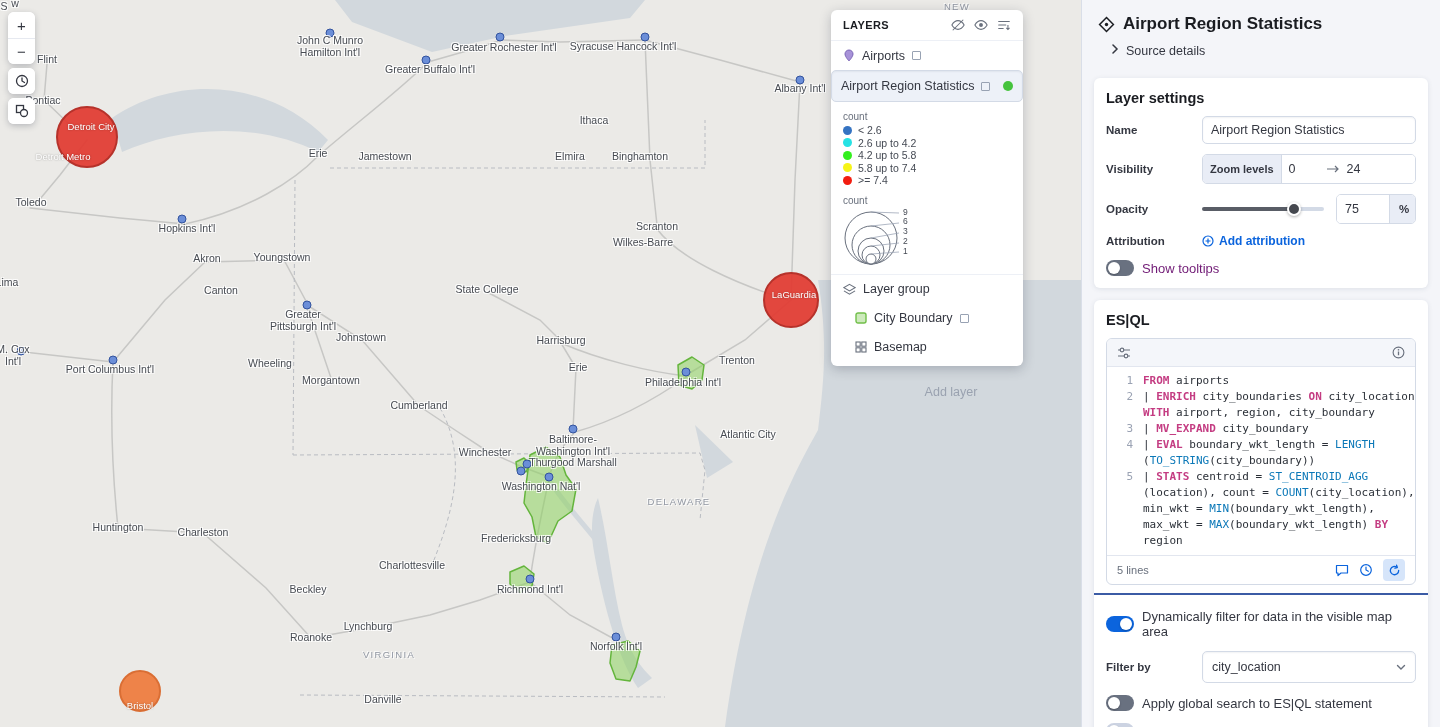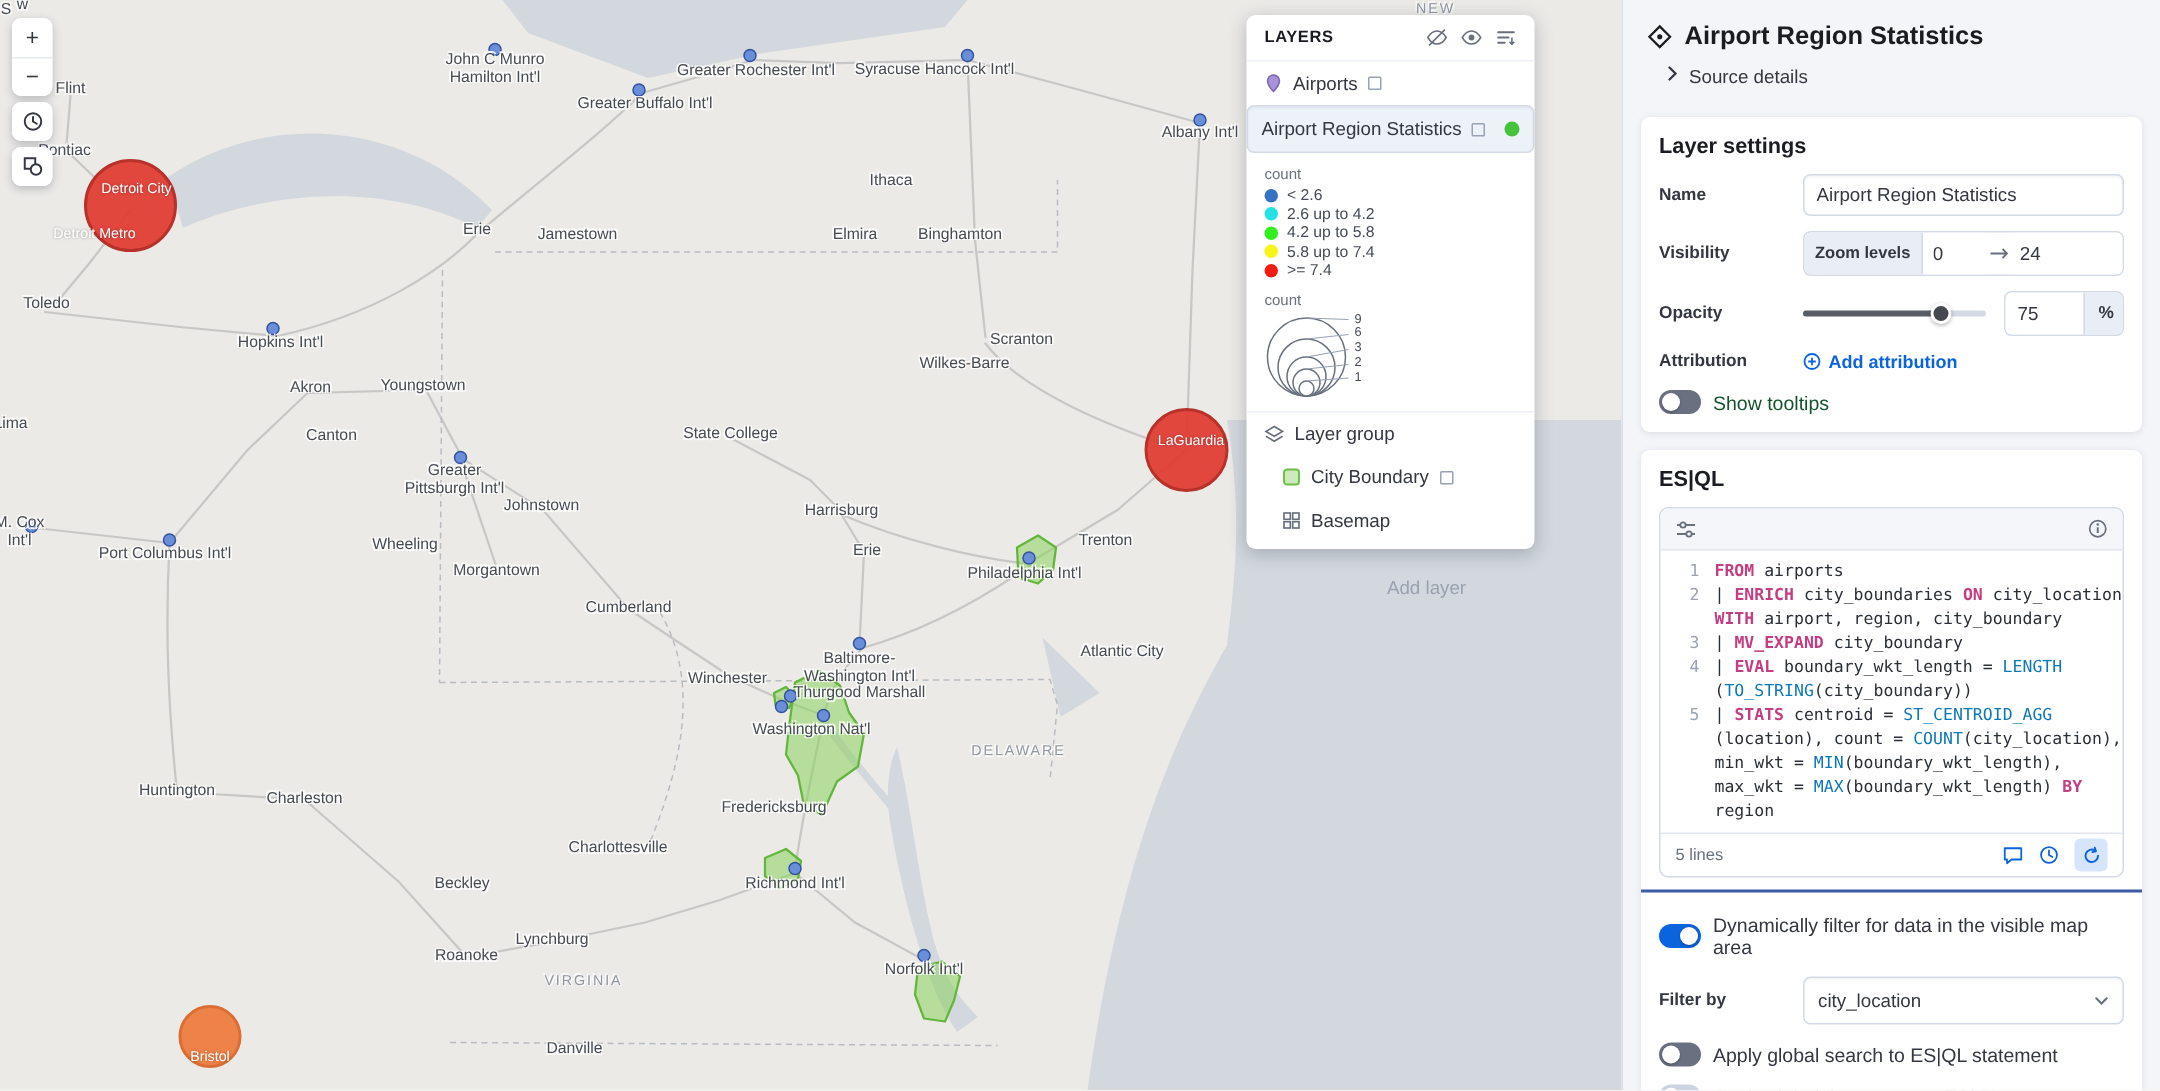--- a/index.html
+++ b/index.html
@@ -66,21 +66,21 @@
   .vin{border:none;outline:none;width:36px;font-family:"Liberation Sans",sans-serif;font-size:12.5px;color:#343741;padding:0 8px;}
   .vapp{background:#e9edf6;display:flex;align-items:center;padding:0 9px;font-size:11.5px;font-weight:700;color:#343741;border-left:1px solid #d3dae6;}
   .alink{display:flex;align-items:center;gap:5px;color:#0b64dd;font-size:12px;font-weight:600;cursor:pointer;}
   .trow{display:flex;align-items:center;gap:8px;margin-top:12px;}
   .switch{width:28px;height:16px;border-radius:8px;position:relative;flex:none;cursor:pointer;}
   .switch .knob{position:absolute;top:2px;width:12px;height:12px;border-radius:50%;background:#fff;box-shadow:0 1px 2px rgba(0,0,0,.25);}
   .switch.on{background:#0b64dd;} .switch.on .knob{left:14px;}
   .switch.off{background:#697180;} .switch.off .knob{left:2px;}
   .switch.dis{background:#ccd3e2;}
   .tlabel{font-size:13px;color:#343741;}
-  .tlabel.muted{color:#14532d;}
+  .tlabel.muted{color:#701a75;}
   .tlabel.dis{color:#9aa2b5;}
 
   
   .editor{border:1px solid #d3dae6;border-radius:6px;margin-top:10px;overflow:hidden;background:#fff;}
   .ed-head{display:flex;align-items:center;justify-content:space-between;height:27px;background:#f4f6fa;border-bottom:1px solid #e2e6ef;padding:0 10px;}
   .ed-code{padding:6px 4px 6px 0;font-family:"DejaVu Sans Mono",monospace;font-size:11px;line-height:16px;}
   .crow{display:flex;}
   .ln{width:26px;flex:none;text-align:right;padding-right:10px;color:#9aa2b3;user-select:none;}
   .ct{white-space:pre;color:#2a2f37;}
   .tk-k{color:#c43c82;font-weight:700;}
@@ -212,21 +212,21 @@
         <div class="mlabel" style="left: 516px; top: 539px;">Fredericksburg</div>
         <div class="mlabel" style="left: 412px; top: 566px;">Charlottesville</div>
         <div class="mlabel" style="left: 541px; top: 487px;">Washington Nat'l</div>
         <div class="mlabel" style="left: 683px; top: 383px;">Philadelphia Int'l</div>
         <div class="mlabel" style="left: 748px; top: 435px;">Atlantic City</div>
         <div class="mlabel" style="left: 737px; top: 361px;">Trenton</div>
         <div class="mlabel" style="left: 561px; top: 341px;">Harrisburg</div>
         <div class="mlabel" style="left: 578px; top: 368px;">Erie</div>
         <div class="mlabel" style="left: 487px; top: 290px;">State College</div>
         <div class="mlabel" style="left: 643px; top: 243px;">Wilkes-Barre</div>
-        <div class="mlabel" style="left: 657px; top: 227px; margin-left: 24px;">Scranton</div>
+        <div class="mlabel" style="left: 657px; top: 227px;">Scranton</div>
         <div class="mlabel" style="left: 800px; top: 89px;">Albany Int'l</div>
         <div class="mlabel" style="left: 623px; top: 47px;">Syracuse Hancock Int'l</div>
         <div class="mlabel" style="left: 504px; top: 48px;">Greater Rochester Int'l</div>
         <div class="mlabel" style="left: 430px; top: 70px;">Greater Buffalo Int'l</div>
         <div class="mlabel" style="left: 594px; top: 121px;">Ithaca</div>
         <div class="mlabel" style="left: 570px; top: 157px;">Elmira</div>
         <div class="mlabel" style="left: 640px; top: 157px;">Binghamton</div>
         <div class="mlabel" style="left: 385px; top: 157px;">Jamestown</div>
         <div class="mlabel" style="left: 318px; top: 154px;">Erie</div>
         <div class="mlabel" style="left: 330px; top: 46px;">

